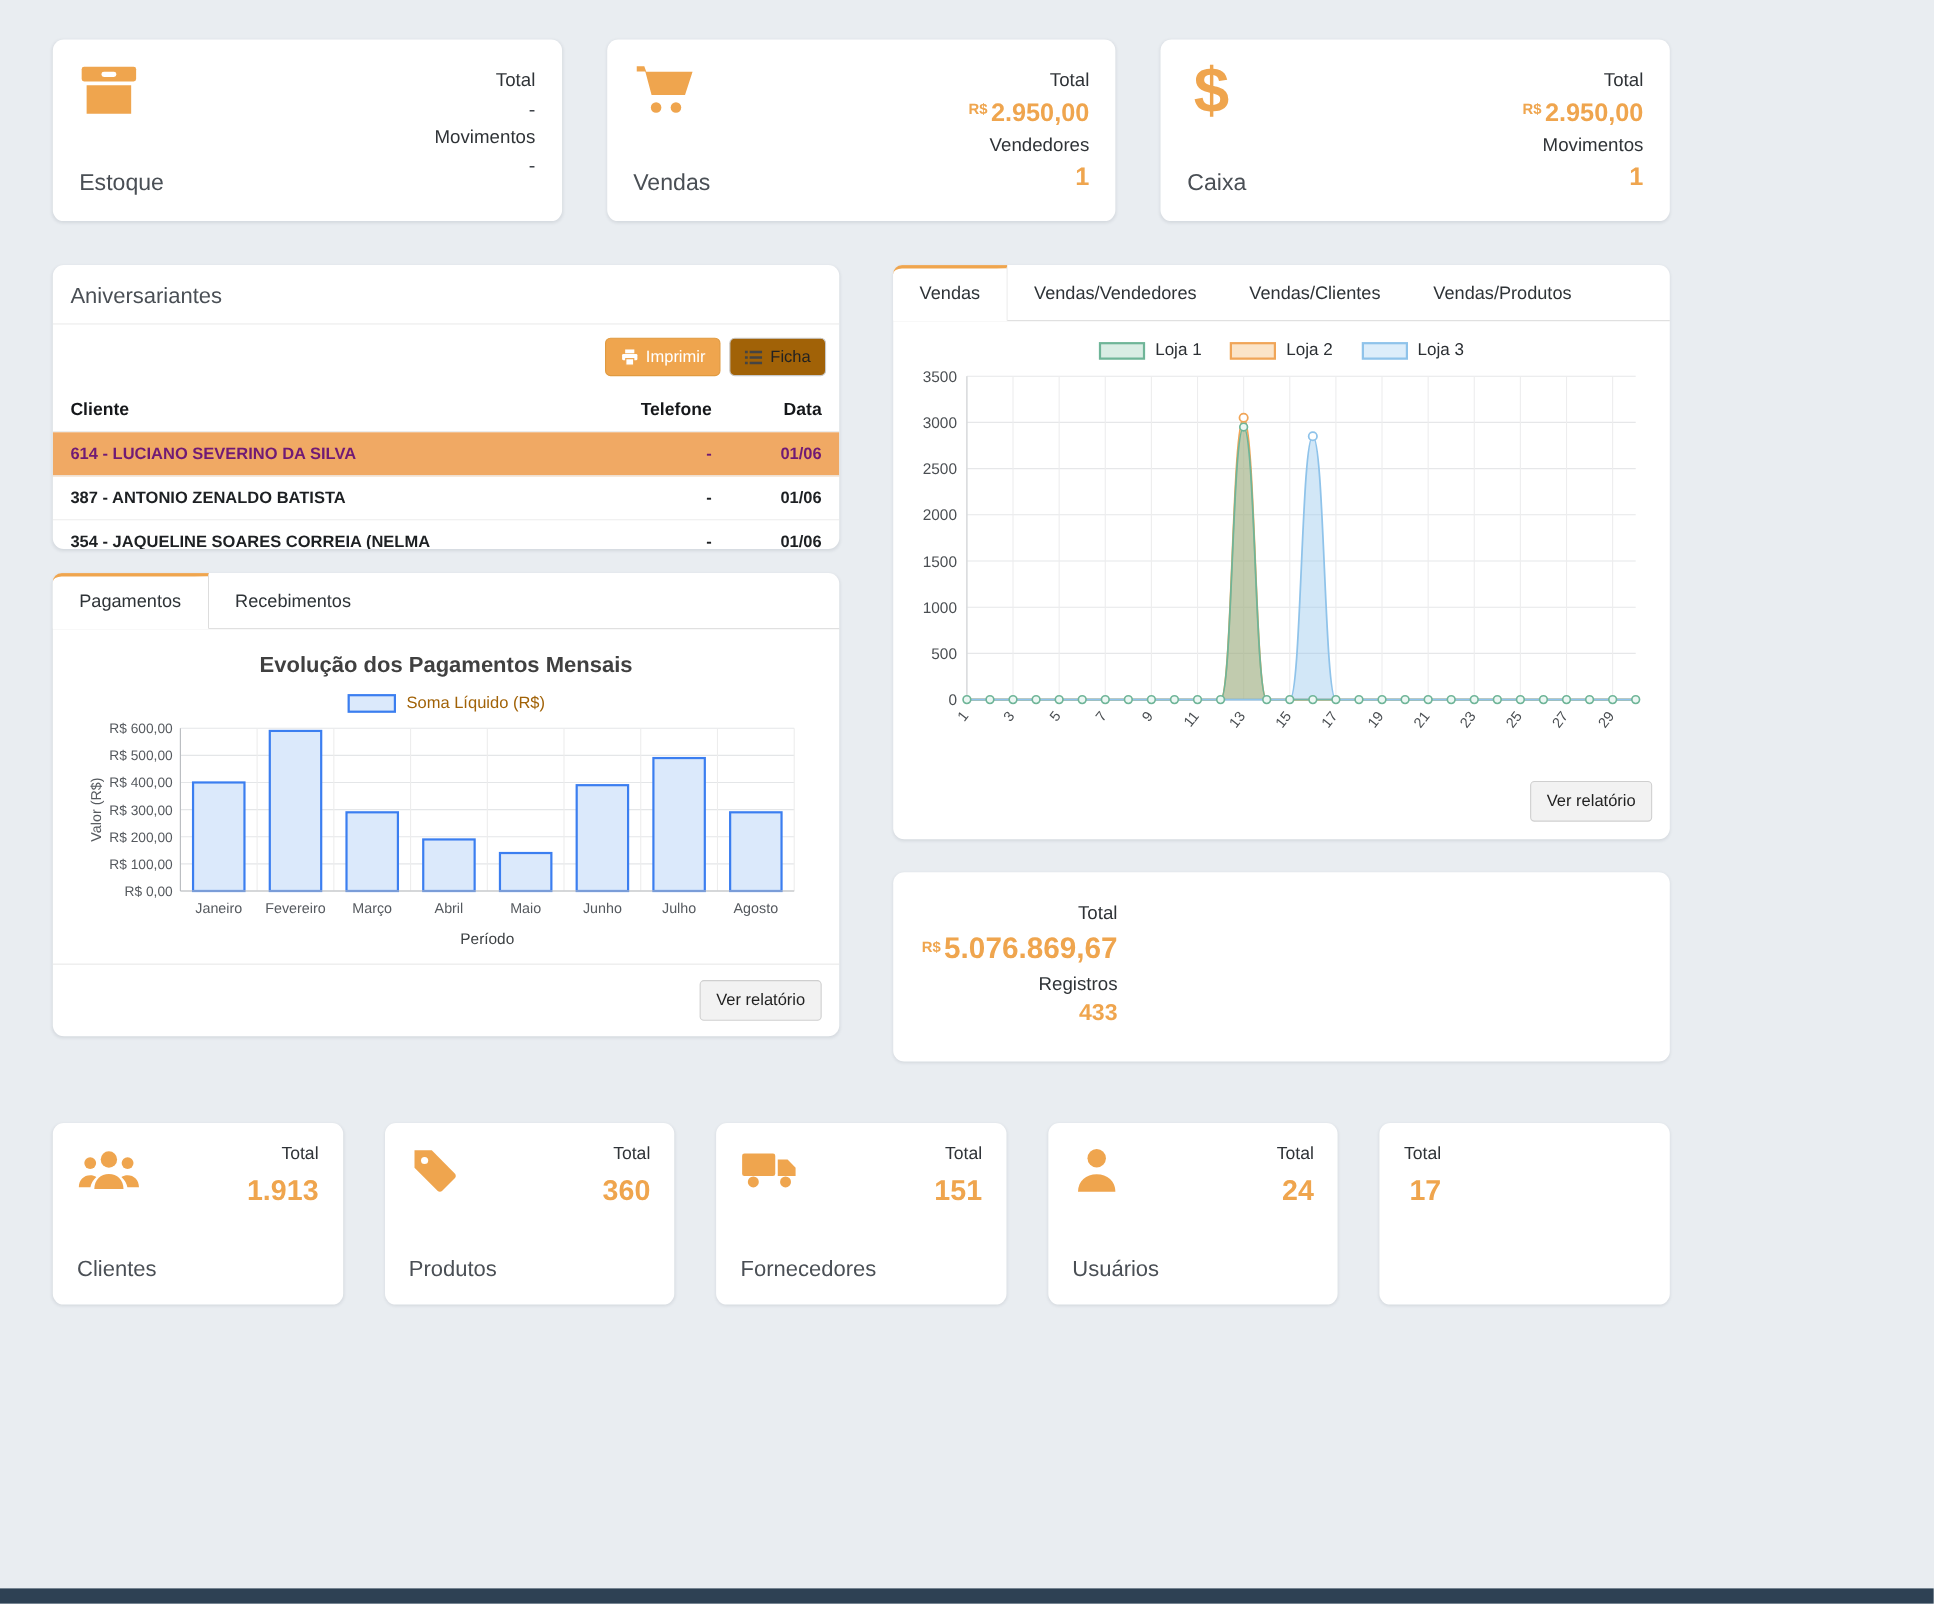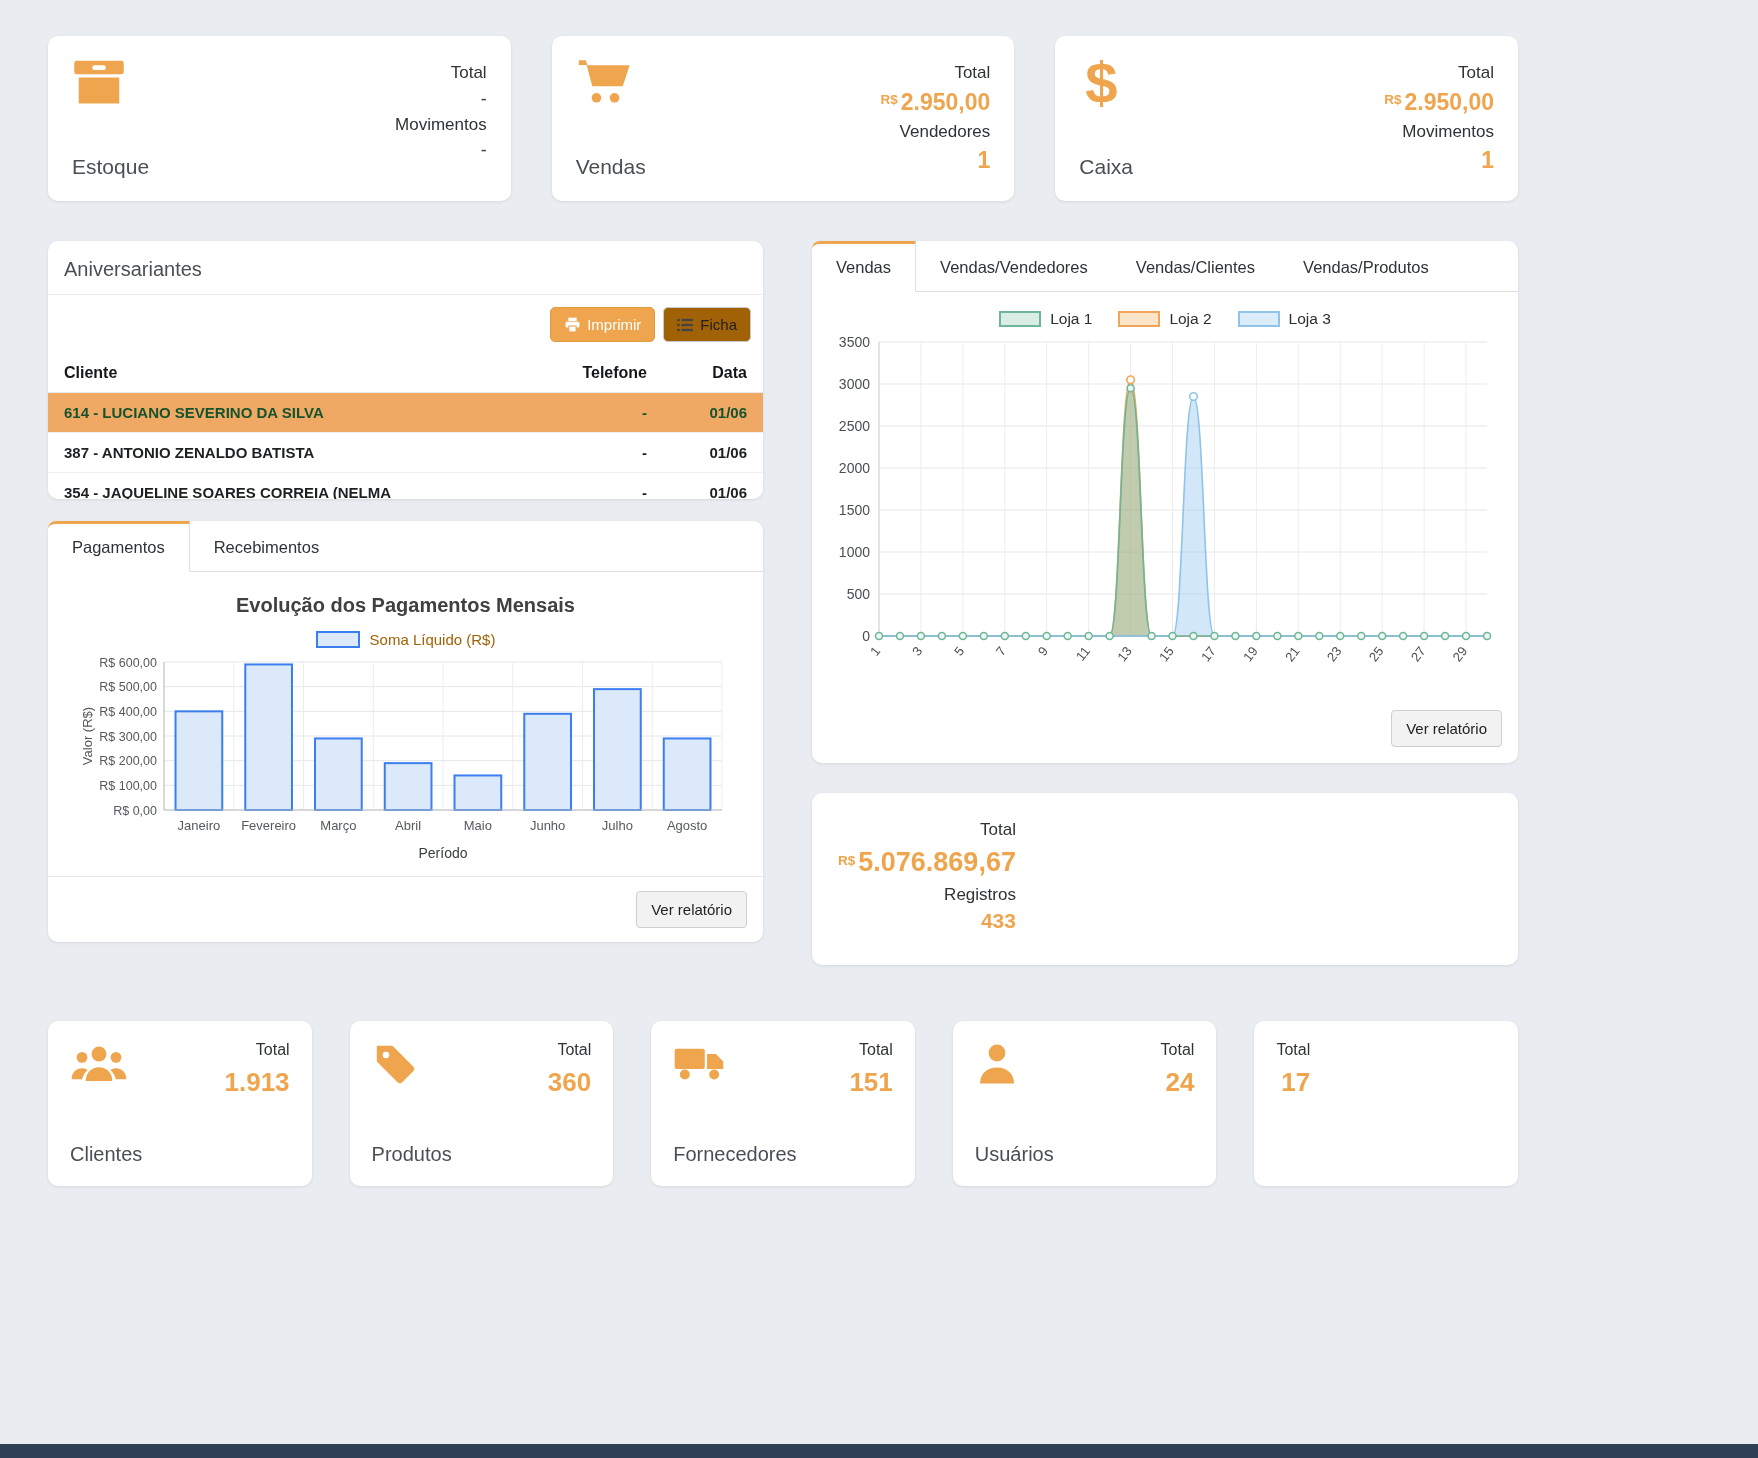--- a/index.html
+++ b/index.html
@@ -55,21 +55,21 @@
   .bd-title { padding:17px 16px 13px; font-size:20px; color:#4a4f55; border-bottom:1px solid #ececec; }
   .bd-actions { display:flex; justify-content:flex-end; gap:8px; padding:12px; }
   .btn-print { display:inline-flex; align-items:center; gap:6px; background:#EFA54E; color:#fff;
     font-size:15px; padding:8px 13px; border:1px solid #e09a40; border-radius:5px; cursor:pointer;
     font-family:"Liberation Sans", sans-serif; }
   .btn-ficha { display:inline-flex; align-items:center; gap:7px; background:#a16207; color:#222;
     font-size:15px; padding:8px 13px; border:1px solid #c9c9c9; border-radius:5px; cursor:pointer;
     font-family:"Liberation Sans", sans-serif; }
   .bd-head { display:flex; padding:10px 16px; font-weight:700; font-size:16px; color:#15171a; border-bottom:1px solid #e8e8e8; }
   .bd-row { display:flex; padding:11px 16px; font-size:15px; font-weight:700; color:#1d2023; border-bottom:1px solid #eee; cursor:pointer; }
-  .bd-row.hl { background:#F0A964; color:#14532d; }
+  .bd-row.hl { background:#F0A964; color:#701a75; }
   .c-cliente { flex:1; }
   .c-tel { width:130px; text-align:right; }
   .c-data { width:100px; text-align:right; }
 
   
   .tabs { display:flex; border-bottom:1px solid #ddd; }
   .tab { padding:14px 24px; font-size:16.5px; color:#2e3337; border-top:3px solid transparent; cursor:pointer; }
   .tab.active { background:#fff; border-left:1px solid #ddd; border-right:1px solid #ddd;
     border-top:3px solid #EFA54E; margin-bottom:-1px; border-bottom:1px solid #fff; }
   .tab:first-child.active { border-left:none; border-top-left-radius:8px; }

